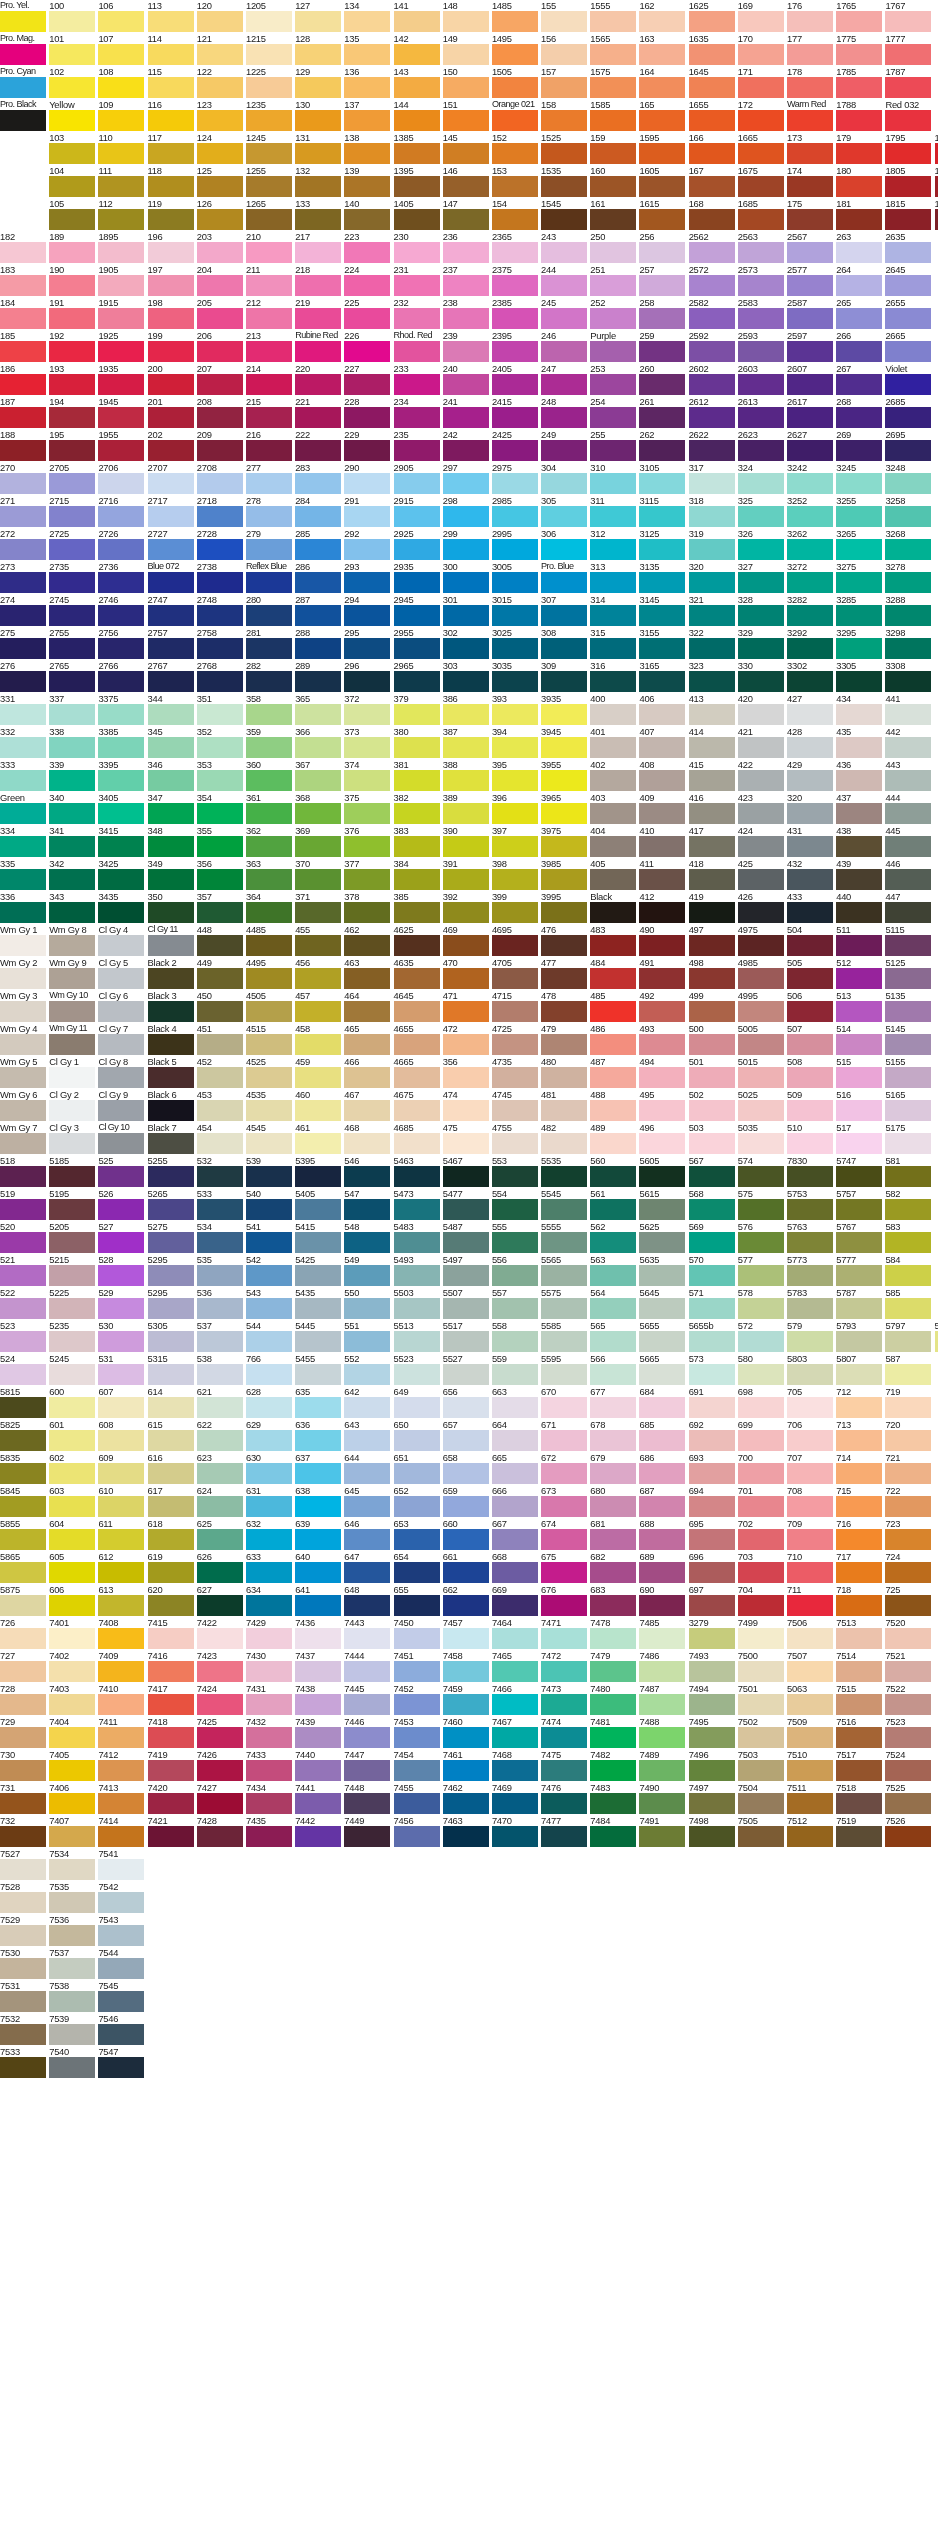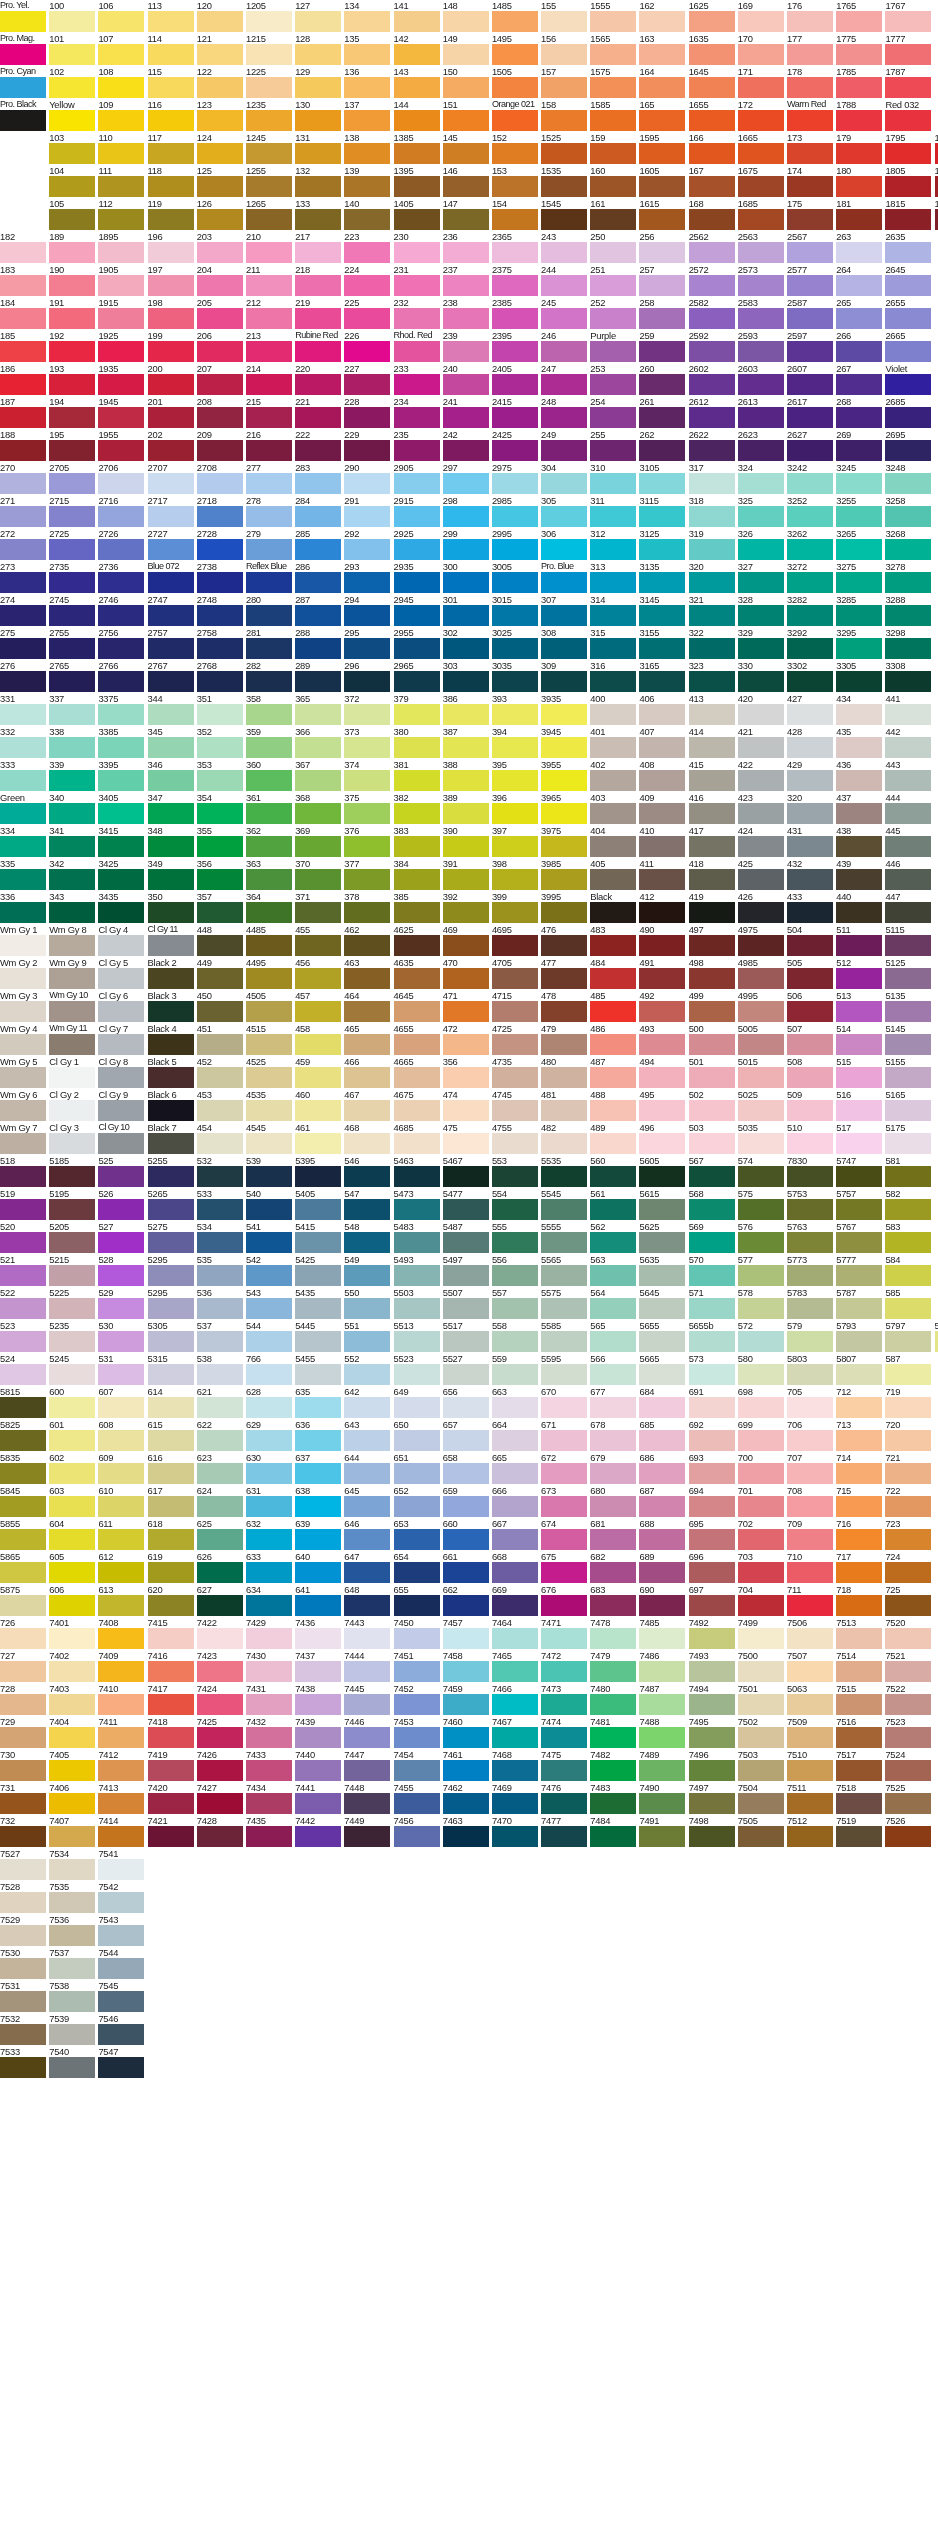--- a/index.html
+++ b/index.html
@@ -3937,21 +3937,21 @@
       </div>
       <div class="cell">
         <span class="lbl">7478</span>
         <span class="sw" style="background: rgb(184, 228, 204);"></span>
       </div>
       <div class="cell">
         <span class="lbl">7485</span>
         <span class="sw" style="background: rgb(220, 236, 204);"></span>
       </div>
       <div class="cell">
-        <span class="lbl">7492</span>
+        <span class="lbl">3279</span>
         <span class="sw" style="background: rgb(198, 204, 124);"></span>
       </div>
       <div class="cell">
         <span class="lbl">7499</span>
         <span class="sw" style="background: rgb(244, 236, 204);"></span>
       </div>
       <div class="cell">
         <span class="lbl">7506</span>
         <span class="sw" style="background: rgb(244, 226, 196);"></span>
       </div>

